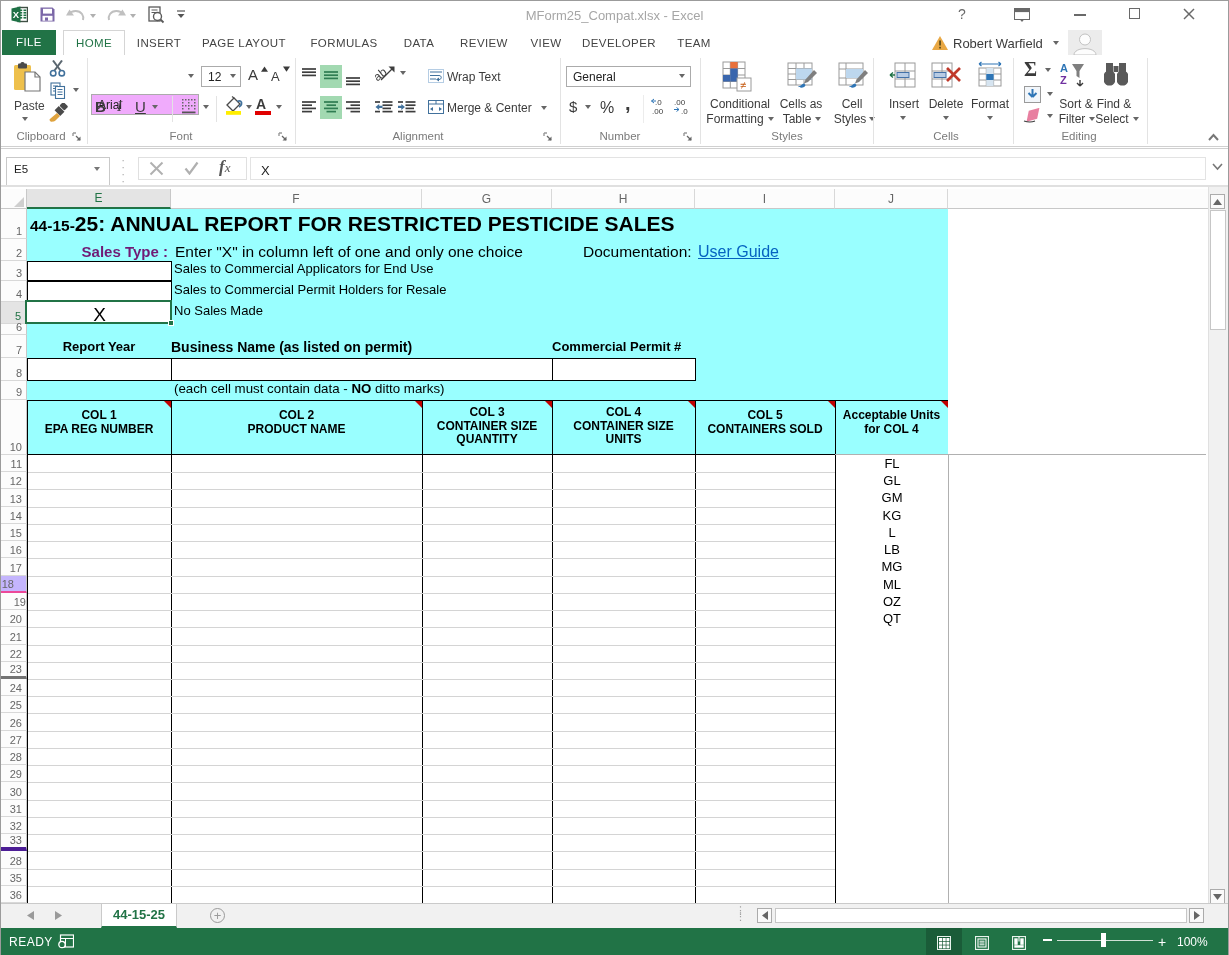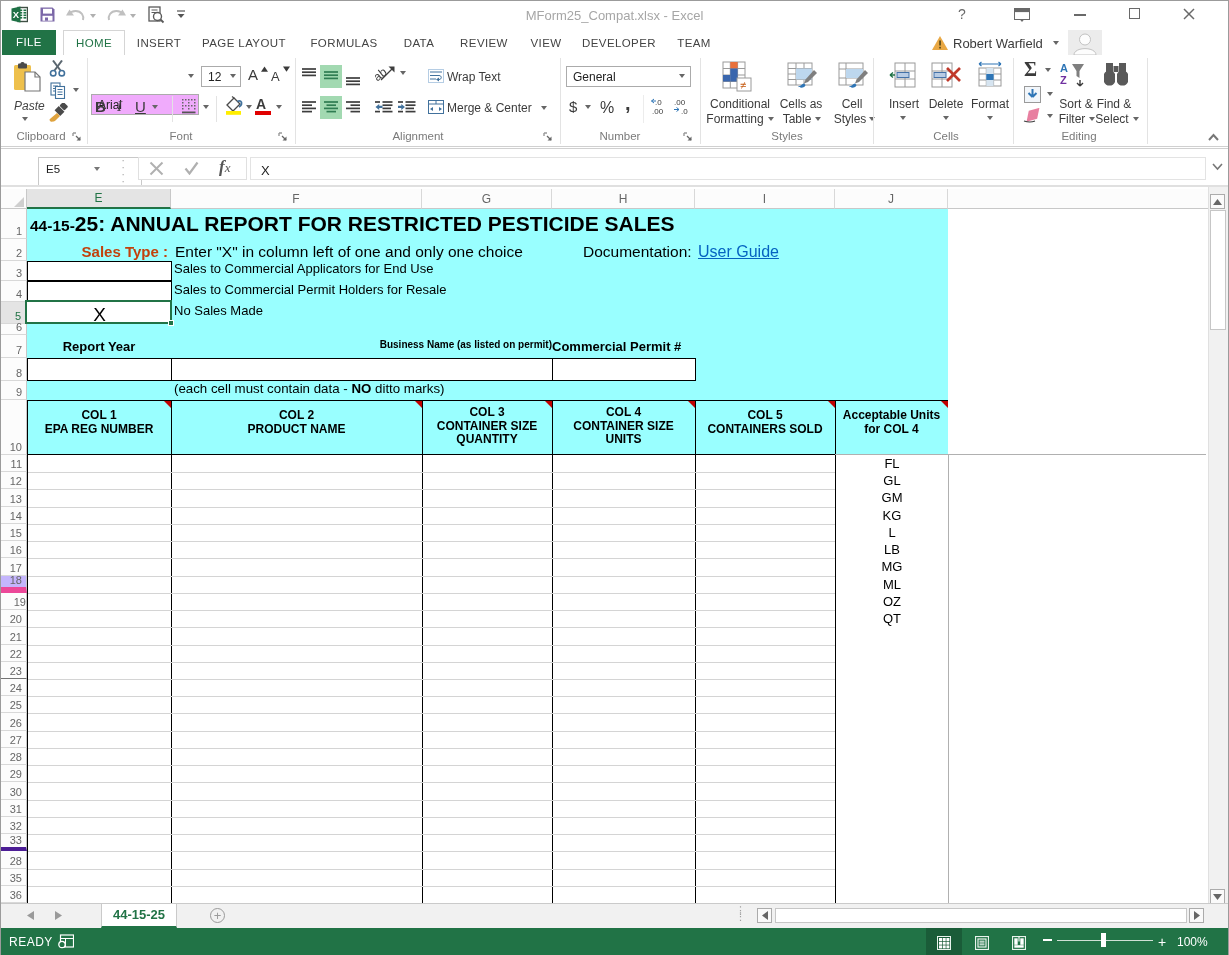--- a/index.html
+++ b/index.html
@@ -94,21 +94,21 @@
 <path d="M6 25 C6 16.5, 28 16.5, 28 25 z" fill="#fdfdfd" stroke="#c2c2c2" stroke-width="1"></path>
 </svg>
 <div class="abs" style="left:0;top:55px;width:1229px;height:92px;background:#fff;border-bottom:1px solid #d0d0d0;"></div>
 <svg class="abs" style="left:13px;top:62px" width="30" height="32" viewBox="0 0 30 32">
 <rect x="1" y="3" width="17" height="25" rx="1.5" fill="#eec04c"></rect>
 <rect x="5" y="1.5" width="9" height="5" rx="1" fill="#4a4a4a"></rect>
 <rect x="7.5" y="0" width="4" height="3" rx="1.5" fill="#4a4a4a"></rect>
 <path d="M12 10 h10 l5 5 v14 h-15 z" fill="#fff" stroke="#777" stroke-width="1.2"></path>
 <path d="M22 10 v5 h5" fill="none" stroke="#777" stroke-width="1.2"></path>
 </svg>
-<div class="rlbl" style="left:14px;top:99px;font-size:12px;font-style:italic;">Paste</div>
+<div class="rlbl" style="left:14px;top:99px;font-size:12px;">Paste</div>
 <div class="dropv" style="left:22px;top:117px;"></div>
 <svg class="abs" style="left:49px;top:60px" width="17" height="17" viewBox="0 0 17 17">
 <path d="M4 0.5 L11.5 10.5" stroke="#5b6770" stroke-width="2"></path>
 <path d="M13 0.5 L5.5 10.5" stroke="#5b6770" stroke-width="2"></path>
 <circle cx="4.2" cy="13.2" r="2.7" fill="none" stroke="#41719c" stroke-width="1.6"></circle>
 <circle cx="12.8" cy="13.2" r="2.7" fill="none" stroke="#41719c" stroke-width="1.6"></circle>
 </svg>
 <svg class="abs" style="left:50px;top:82px" width="16" height="17" viewBox="0 0 16 17">
 <rect x="1" y="1" width="9" height="12" fill="#fff" stroke="#41719c" stroke-width="1.1"></rect>
 <line x1="3" y1="4" x2="8" y2="4" stroke="#41719c"></line>
@@ -429,21 +429,21 @@
 <div class="abs" style="left:1086px;top:97px;font-size:12px;color:#3b3b3b;width:56px;text-align:center;">Find &amp;</div>
 <div class="abs" style="left:1086px;top:112px;font-size:12px;color:#3b3b3b;width:52px;text-align:center;">Select</div>
 <div class="dropv" style="left:1133px;top:117px;"></div>
 <div class="glabel" style="left:1079px;">Editing</div>
 <div class="gsep" style="left:1147px;"></div>
 <svg class="abs" style="left:1208px;top:133px" width="11" height="8" viewBox="0 0 11 8">
 <path d="M1 7 L5.5 2 L10 7" stroke="#777" stroke-width="2" fill="none"></path>
 </svg>
 <div class="abs" style="left:0;top:148px;width:1229px;height:39px;background:#fff;"></div>
 <div class="abs" style="left:0;top:148px;width:1229px;height:1px;background:#d0d0d0;"></div>
-<div class="abs" style="left:6px;top:157px;width:104px;height:40px;border:1px solid #c9c9c9;background:#fff;font-size:11.5px;color:#222;padding:5px 0 0 7px;margin-left:32px;">E5</div>
+<div class="abs" style="left:6px;top:157px;width:104px;height:40px;border:1px solid #c9c9c9;background:#fff;font-size:11.5px;color:#222;padding:5px 0 0 7px;">E5</div>
 <div class="dropv" style="left:94px;top:167px;border-top-color:#777;"></div>
 <div class="abs" style="left:121px;top:156px;color:#b5b5b5;font-size:13px;line-height:7px;">·<br>·<br>·<br>·</div>
 <div class="abs" style="left:138px;top:157px;width:109px;height:23px;border:1px solid #e0e0e0;background:#fff;"></div>
 <svg class="abs" style="left:149px;top:161px" width="15" height="15" viewBox="0 0 15 15">
 <line x1="1.5" y1="1.5" x2="13.5" y2="13.5" stroke="#b0b0b0" stroke-width="2"></line>
     <line x1="13.5" y1="1.5" x2="1.5" y2="13.5" stroke="#b0b0b0" stroke-width="2"></line>
 </svg>
 <svg class="abs" style="left:184px;top:161px" width="15" height="14" viewBox="0 0 15 14">
 <path d="M1.5 7.5 L5.5 12.5 L13.5 1.5" stroke="#b0b0b0" stroke-width="2.2" fill="none"></path>
 </svg>
@@ -476,26 +476,26 @@
 <div class="abs" style="left:0;top:358px;width:27px;height:23px;background:#fcfcfc;border-right:1px solid #c8c8c8;border-bottom:1px solid #d8d8d8;color:#666;font-size:11px;text-align:right;padding-right:4px;display:flex;align-items:flex-end;justify-content:flex-end;line-height:14px;">8</div>
 <div class="abs" style="left:0;top:381px;width:27px;height:19px;background:#fcfcfc;border-right:1px solid #c8c8c8;border-bottom:1px solid #d8d8d8;color:#666;font-size:11px;text-align:right;padding-right:4px;display:flex;align-items:flex-end;justify-content:flex-end;line-height:14px;">9</div>
 <div class="abs" style="left:0;top:400px;width:27px;height:55px;background:#fcfcfc;border-right:1px solid #c8c8c8;border-bottom:1px solid #d8d8d8;color:#666;font-size:11px;text-align:right;padding-right:4px;display:flex;align-items:flex-end;justify-content:flex-end;line-height:14px;">10</div>
 <div class="abs" style="left:0;top:455px;width:27px;height:17px;background:#fcfcfc;border-right:1px solid #c8c8c8;border-bottom:1px solid #d8d8d8;color:#666;font-size:11px;text-align:right;padding-right:4px;display:flex;align-items:flex-end;justify-content:flex-end;line-height:14px;">11</div>
 <div class="abs" style="left:0;top:472px;width:27px;height:17px;background:#fcfcfc;border-right:1px solid #c8c8c8;border-bottom:1px solid #d8d8d8;color:#666;font-size:11px;text-align:right;padding-right:4px;display:flex;align-items:flex-end;justify-content:flex-end;line-height:14px;">12</div>
 <div class="abs" style="left:0;top:489px;width:27px;height:18px;background:#fcfcfc;border-right:1px solid #c8c8c8;border-bottom:1px solid #d8d8d8;color:#666;font-size:11px;text-align:right;padding-right:4px;display:flex;align-items:flex-end;justify-content:flex-end;line-height:14px;">13</div>
 <div class="abs" style="left:0;top:507px;width:27px;height:17px;background:#fcfcfc;border-right:1px solid #c8c8c8;border-bottom:1px solid #d8d8d8;color:#666;font-size:11px;text-align:right;padding-right:4px;display:flex;align-items:flex-end;justify-content:flex-end;line-height:14px;">14</div>
 <div class="abs" style="left:0;top:524px;width:27px;height:17px;background:#fcfcfc;border-right:1px solid #c8c8c8;border-bottom:1px solid #d8d8d8;color:#666;font-size:11px;text-align:right;padding-right:4px;display:flex;align-items:flex-end;justify-content:flex-end;line-height:14px;">15</div>
 <div class="abs" style="left:0;top:541px;width:27px;height:17px;background:#fcfcfc;border-right:1px solid #c8c8c8;border-bottom:1px solid #d8d8d8;color:#666;font-size:11px;text-align:right;padding-right:4px;display:flex;align-items:flex-end;justify-content:flex-end;line-height:14px;">16</div>
 <div class="abs" style="left:0;top:558px;width:27px;height:18px;background:#fcfcfc;border-right:1px solid #c8c8c8;border-bottom:1px solid #d8d8d8;color:#666;font-size:11px;text-align:right;padding-right:4px;display:flex;align-items:flex-end;justify-content:flex-end;line-height:14px;">17</div>
-<div class="abs" style="left:0;top:576px;width:27px;height:17px;background:#c4b5fd;border-right:1px solid #c8c8c8;border-bottom:6px solid #ec4899;color:#666;font-size:11px;text-align:right;padding-right:4px;display:flex;align-items:flex-end;justify-content:flex-end;line-height:14px;">18</div>
+<div class="abs" style="left:0;top:576px;width:27px;height:17px;background:#c4b5fd;border-right:1px solid #c8c8c8;border-bottom:2px solid #ec4899;color:#666;font-size:11px;text-align:right;padding-right:12px;display:flex;align-items:flex-end;justify-content:flex-end;line-height:14px;">18</div>
 <div class="abs" style="left:0;top:593px;width:27px;height:17px;background:#fcfcfc;border-right:1px solid #c8c8c8;border-bottom:1px solid #d8d8d8;color:#666;font-size:11px;text-align:right;display:flex;align-items:flex-end;justify-content:flex-end;line-height:14px;">19</div>
 <div class="abs" style="left:0;top:610px;width:27px;height:17px;background:#fcfcfc;border-right:1px solid #c8c8c8;border-bottom:1px solid #d8d8d8;color:#666;font-size:11px;text-align:right;padding-right:4px;display:flex;align-items:flex-end;justify-content:flex-end;line-height:14px;">20</div>
 <div class="abs" style="left:0;top:627px;width:27px;height:18px;background:#fcfcfc;border-right:1px solid #c8c8c8;border-bottom:1px solid #d8d8d8;color:#666;font-size:11px;text-align:right;padding-right:4px;display:flex;align-items:flex-end;justify-content:flex-end;line-height:14px;">21</div>
 <div class="abs" style="left:0;top:645px;width:27px;height:17px;background:#fcfcfc;border-right:1px solid #c8c8c8;border-bottom:1px solid #d8d8d8;color:#666;font-size:11px;text-align:right;padding-right:4px;display:flex;align-items:flex-end;justify-content:flex-end;line-height:14px;">22</div>
-<div class="abs" style="left:0;top:662px;width:27px;height:17px;background:#fcfcfc;border-right:1px solid #c8c8c8;border-bottom:1px solid #737373;color:#666;font-size:11px;text-align:right;padding-right:4px;display:flex;align-items:flex-end;justify-content:flex-end;line-height:14px;">23</div>
+<div class="abs" style="left:0;top:662px;width:27px;height:17px;background:#fcfcfc;border-right:1px solid #c8c8c8;border-bottom:3px solid #737373;color:#666;font-size:11px;text-align:right;padding-right:4px;display:flex;align-items:flex-end;justify-content:flex-end;line-height:14px;">23</div>
 <div class="abs" style="left:0;top:679px;width:27px;height:17px;background:#fcfcfc;border-right:1px solid #c8c8c8;border-bottom:1px solid #d8d8d8;color:#666;font-size:11px;text-align:right;padding-right:4px;display:flex;align-items:flex-end;justify-content:flex-end;line-height:14px;">24</div>
 <div class="abs" style="left:0;top:696px;width:27px;height:17px;background:#fcfcfc;border-right:1px solid #c8c8c8;border-bottom:1px solid #d8d8d8;color:#666;font-size:11px;text-align:right;padding-right:4px;display:flex;align-items:flex-end;justify-content:flex-end;line-height:14px;">25</div>
 <div class="abs" style="left:0;top:713px;width:27px;height:18px;background:#fcfcfc;border-right:1px solid #c8c8c8;border-bottom:1px solid #d8d8d8;color:#666;font-size:11px;text-align:right;padding-right:4px;display:flex;align-items:flex-end;justify-content:flex-end;line-height:14px;">26</div>
 <div class="abs" style="left:0;top:731px;width:27px;height:17px;background:#fcfcfc;border-right:1px solid #c8c8c8;border-bottom:1px solid #d8d8d8;color:#666;font-size:11px;text-align:right;padding-right:4px;display:flex;align-items:flex-end;justify-content:flex-end;line-height:14px;">27</div>
 <div class="abs" style="left:0;top:748px;width:27px;height:17px;background:#fcfcfc;border-right:1px solid #c8c8c8;border-bottom:1px solid #d8d8d8;color:#666;font-size:11px;text-align:right;padding-right:4px;display:flex;align-items:flex-end;justify-content:flex-end;line-height:14px;">28</div>
 <div class="abs" style="left:0;top:765px;width:27px;height:17px;background:#fcfcfc;border-right:1px solid #c8c8c8;border-bottom:1px solid #d8d8d8;color:#666;font-size:11px;text-align:right;padding-right:4px;display:flex;align-items:flex-end;justify-content:flex-end;line-height:14px;">29</div>
 <div class="abs" style="left:0;top:782px;width:27px;height:18px;background:#fcfcfc;border-right:1px solid #c8c8c8;border-bottom:1px solid #d8d8d8;color:#666;font-size:11px;text-align:right;padding-right:4px;display:flex;align-items:flex-end;justify-content:flex-end;line-height:14px;">30</div>
 <div class="abs" style="left:0;top:800px;width:27px;height:17px;background:#fcfcfc;border-right:1px solid #c8c8c8;border-bottom:1px solid #d8d8d8;color:#666;font-size:11px;text-align:right;padding-right:4px;display:flex;align-items:flex-end;justify-content:flex-end;line-height:14px;">31</div>
 <div class="abs" style="left:0;top:817px;width:27px;height:17px;background:#fcfcfc;border-right:1px solid #c8c8c8;border-bottom:1px solid #d8d8d8;color:#666;font-size:11px;text-align:right;padding-right:4px;display:flex;align-items:flex-end;justify-content:flex-end;line-height:14px;">32</div>
 <div class="abs" style="left:0;top:834px;width:27px;height:17px;background:#fcfcfc;border-right:1px solid #c8c8c8;border-bottom:4px solid #4c1d95;color:#666;font-size:11px;text-align:right;padding-right:4px;display:flex;align-items:flex-end;justify-content:flex-end;line-height:14px;">33</div>
@@ -503,32 +503,32 @@
 <div class="abs" style="left:0;top:869px;width:27px;height:17px;background:#fcfcfc;border-right:1px solid #c8c8c8;border-bottom:1px solid #d8d8d8;color:#666;font-size:11px;text-align:right;padding-right:4px;display:flex;align-items:flex-end;justify-content:flex-end;line-height:14px;">35</div>
 <div class="abs" style="left:0;top:886px;width:27px;height:17px;background:#fcfcfc;border-right:1px solid #c8c8c8;border-bottom:1px solid #d8d8d8;color:#666;font-size:11px;text-align:right;padding-right:4px;display:flex;align-items:flex-end;justify-content:flex-end;line-height:14px;">36</div>
 <div class="abs" style="left:27px;top:209px;width:921px;height:246px;background:#99ffff;"></div>
 <div class="abs" style="left:27px;top:261px;width:145px;height:20px;background:#fff;border:1px solid #000;"></div>
 <div class="abs" style="left:27px;top:281px;width:145px;height:21px;background:#fff;border:1px solid #000;"></div>
 <div class="abs" style="left:27px;top:302px;width:145px;height:22px;background:#fff;"></div>
 <div class="abs" style="left:27px;top:358px;width:145px;height:23px;background:#fff;border:1px solid #000;"></div>
 <div class="abs" style="left:171px;top:358px;width:382px;height:23px;background:#fff;border:1px solid #000;"></div>
 <div class="abs" style="left:552px;top:358px;width:144px;height:23px;background:#fff;border:1px solid #000;"></div>
 <div class="abs" style="left:30px;top:211px;font-weight:bold;color:#000;font-size:15.5px;line-height:26px;"><span>44-15-</span><span style="font-size:21px;">25: ANNUAL REPORT FOR RESTRICTED PESTICIDE SALES</span></div>
-<div class="abs" style="left:27px;top:243px;width:141px;text-align:right;font-weight:bold;font-size:15px;color:#c2410c;padding-left:24px;">Sales Type :</div>
+<div class="abs" style="left:27px;top:243px;width:141px;text-align:right;font-weight:bold;font-size:15px;color:#701a75;padding-left:24px;">Sales Type :</div>
 <div class="abs" style="left:175px;top:243px;font-size:15.5px;color:#000;">Enter "X" in column left of one and only one choice</div>
 <div class="abs" style="left:583px;top:243px;font-size:15.5px;color:#000;">Documentation:</div>
 <div class="abs" style="left:698px;top:243px;font-size:16px;color:#0563c1;text-decoration:underline;">User Guide</div>
 <div class="abs" style="left:174px;top:261px;font-size:13px;color:#000;">Sales to Commercial Applicators for End Use</div>
 <div class="abs" style="left:174px;top:282px;font-size:13px;color:#000;">Sales to Commercial Permit Holders for Resale</div>
 <div class="abs" style="left:174px;top:303px;font-size:13px;color:#000;">No Sales Made</div>
 <div class="abs" style="left:27px;top:304px;width:145px;text-align:center;font-size:19px;color:#000;">X</div>
 <div class="abs" style="left:25px;top:300px;width:147px;height:24px;border:2px solid #217346;background:transparent;"></div>
 <div class="abs" style="left:168px;top:320px;width:6px;height:6px;background:#217346;border:1px solid #fff;"></div>
 <div class="abs" style="left:27px;top:339px;width:144px;text-align:center;font-weight:bold;font-size:13px;color:#000;">Report Year</div>
-<div class="abs" style="left:171px;top:339px;width:381px;text-align:right;font-weight:bold;font-size:10px;color:#000;">Business Name (as listed on permit)</div>
+<div class="abs" style="left:171px;top:339px;width:381px;text-align:left;font-weight:bold;font-size:14px;color:#000;">Business Name (as listed on permit)</div>
 <div class="abs" style="left:552px;top:339px;width:143px;text-align:left;font-weight:bold;font-size:13px;color:#000;">Commercial Permit #</div>
 <div class="abs" style="left:174px;top:381px;font-size:13.3px;color:#000;">(each cell must contain data - <b>NO</b> ditto marks)</div>
 <div class="abs" style="left:27px;top:400px;width:921px;height:1px;background:#000;"></div>
 <div class="abs" style="left:27px;top:409px;width:144px;text-align:center;font-weight:bold;font-size:12px;line-height:13.5px;color:#000;">COL 1<br>EPA REG NUMBER</div>
 <svg class="abs" style="left:164px;top:401px" width="7" height="7" viewBox="0 0 7 7">
     <path d="M0 0 L7 0 L7 7 z" fill="#c00000"></path>
   </svg>
 <div class="abs" style="left:171px;top:409px;width:251px;text-align:center;font-weight:bold;font-size:12px;line-height:13.5px;color:#000;">COL 2<br>PRODUCT NAME</div>
 <svg class="abs" style="left:415px;top:401px" width="7" height="7" viewBox="0 0 7 7">
     <path d="M0 0 L7 0 L7 7 z" fill="#c00000"></path>

